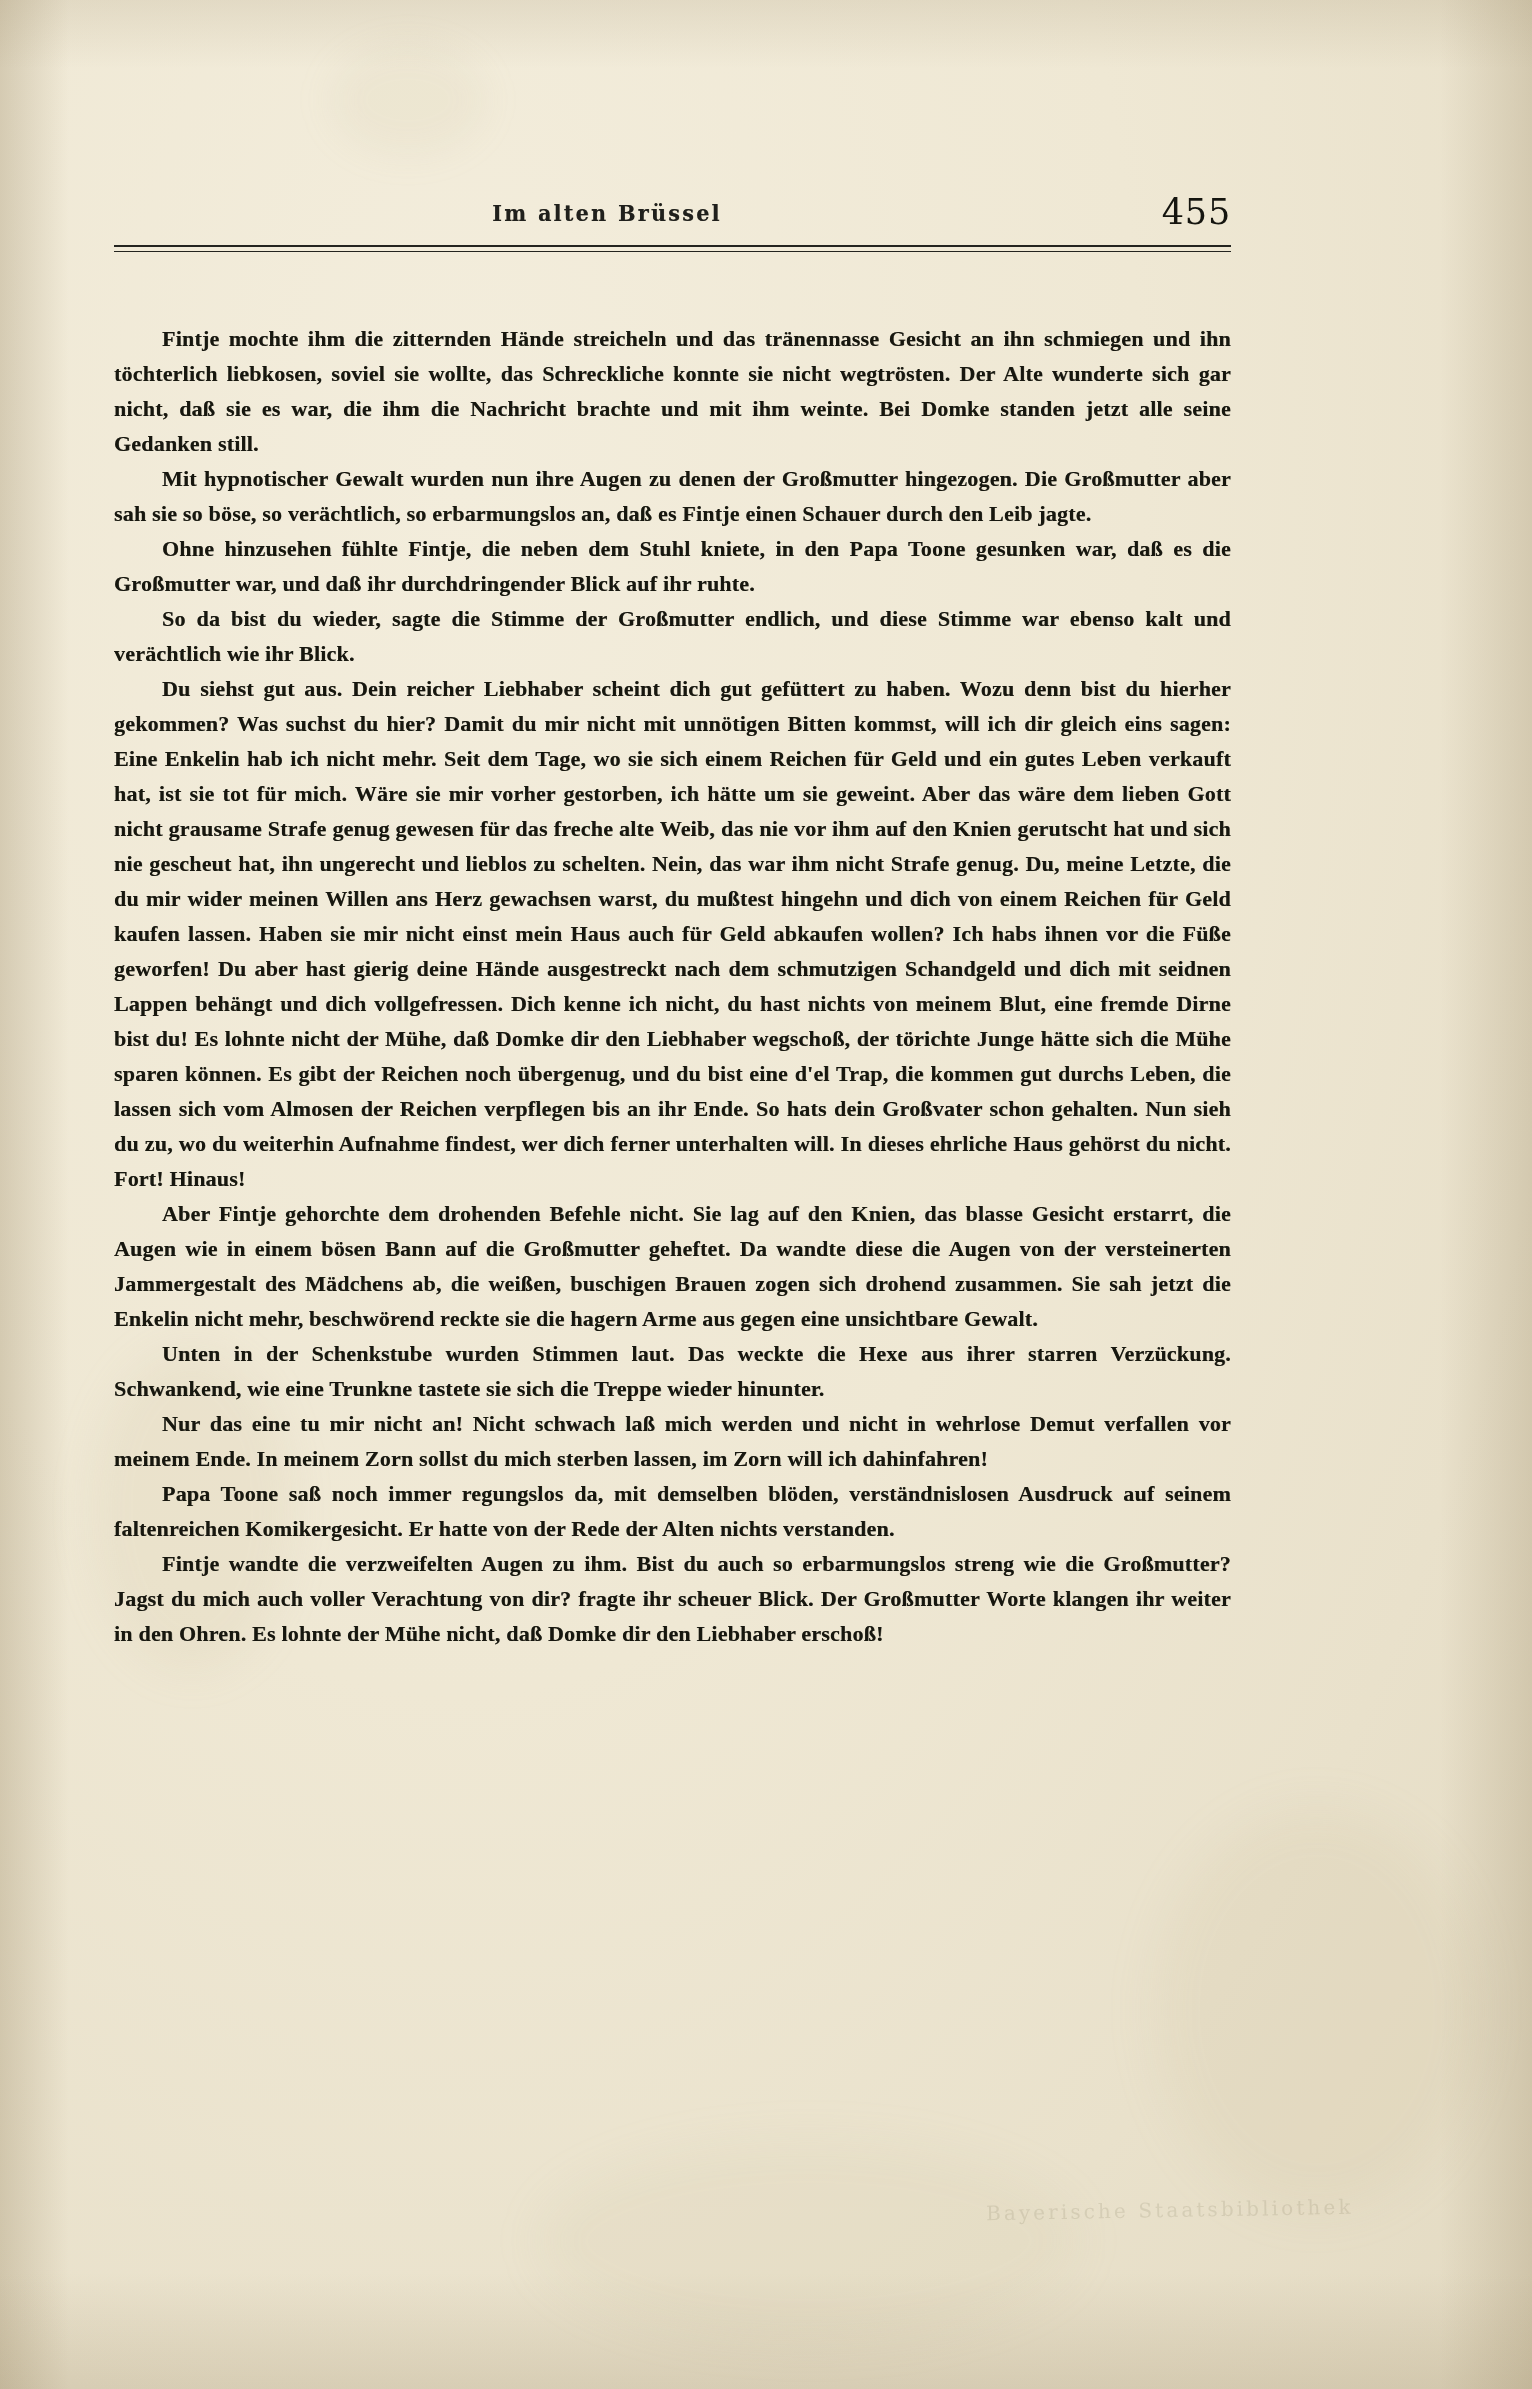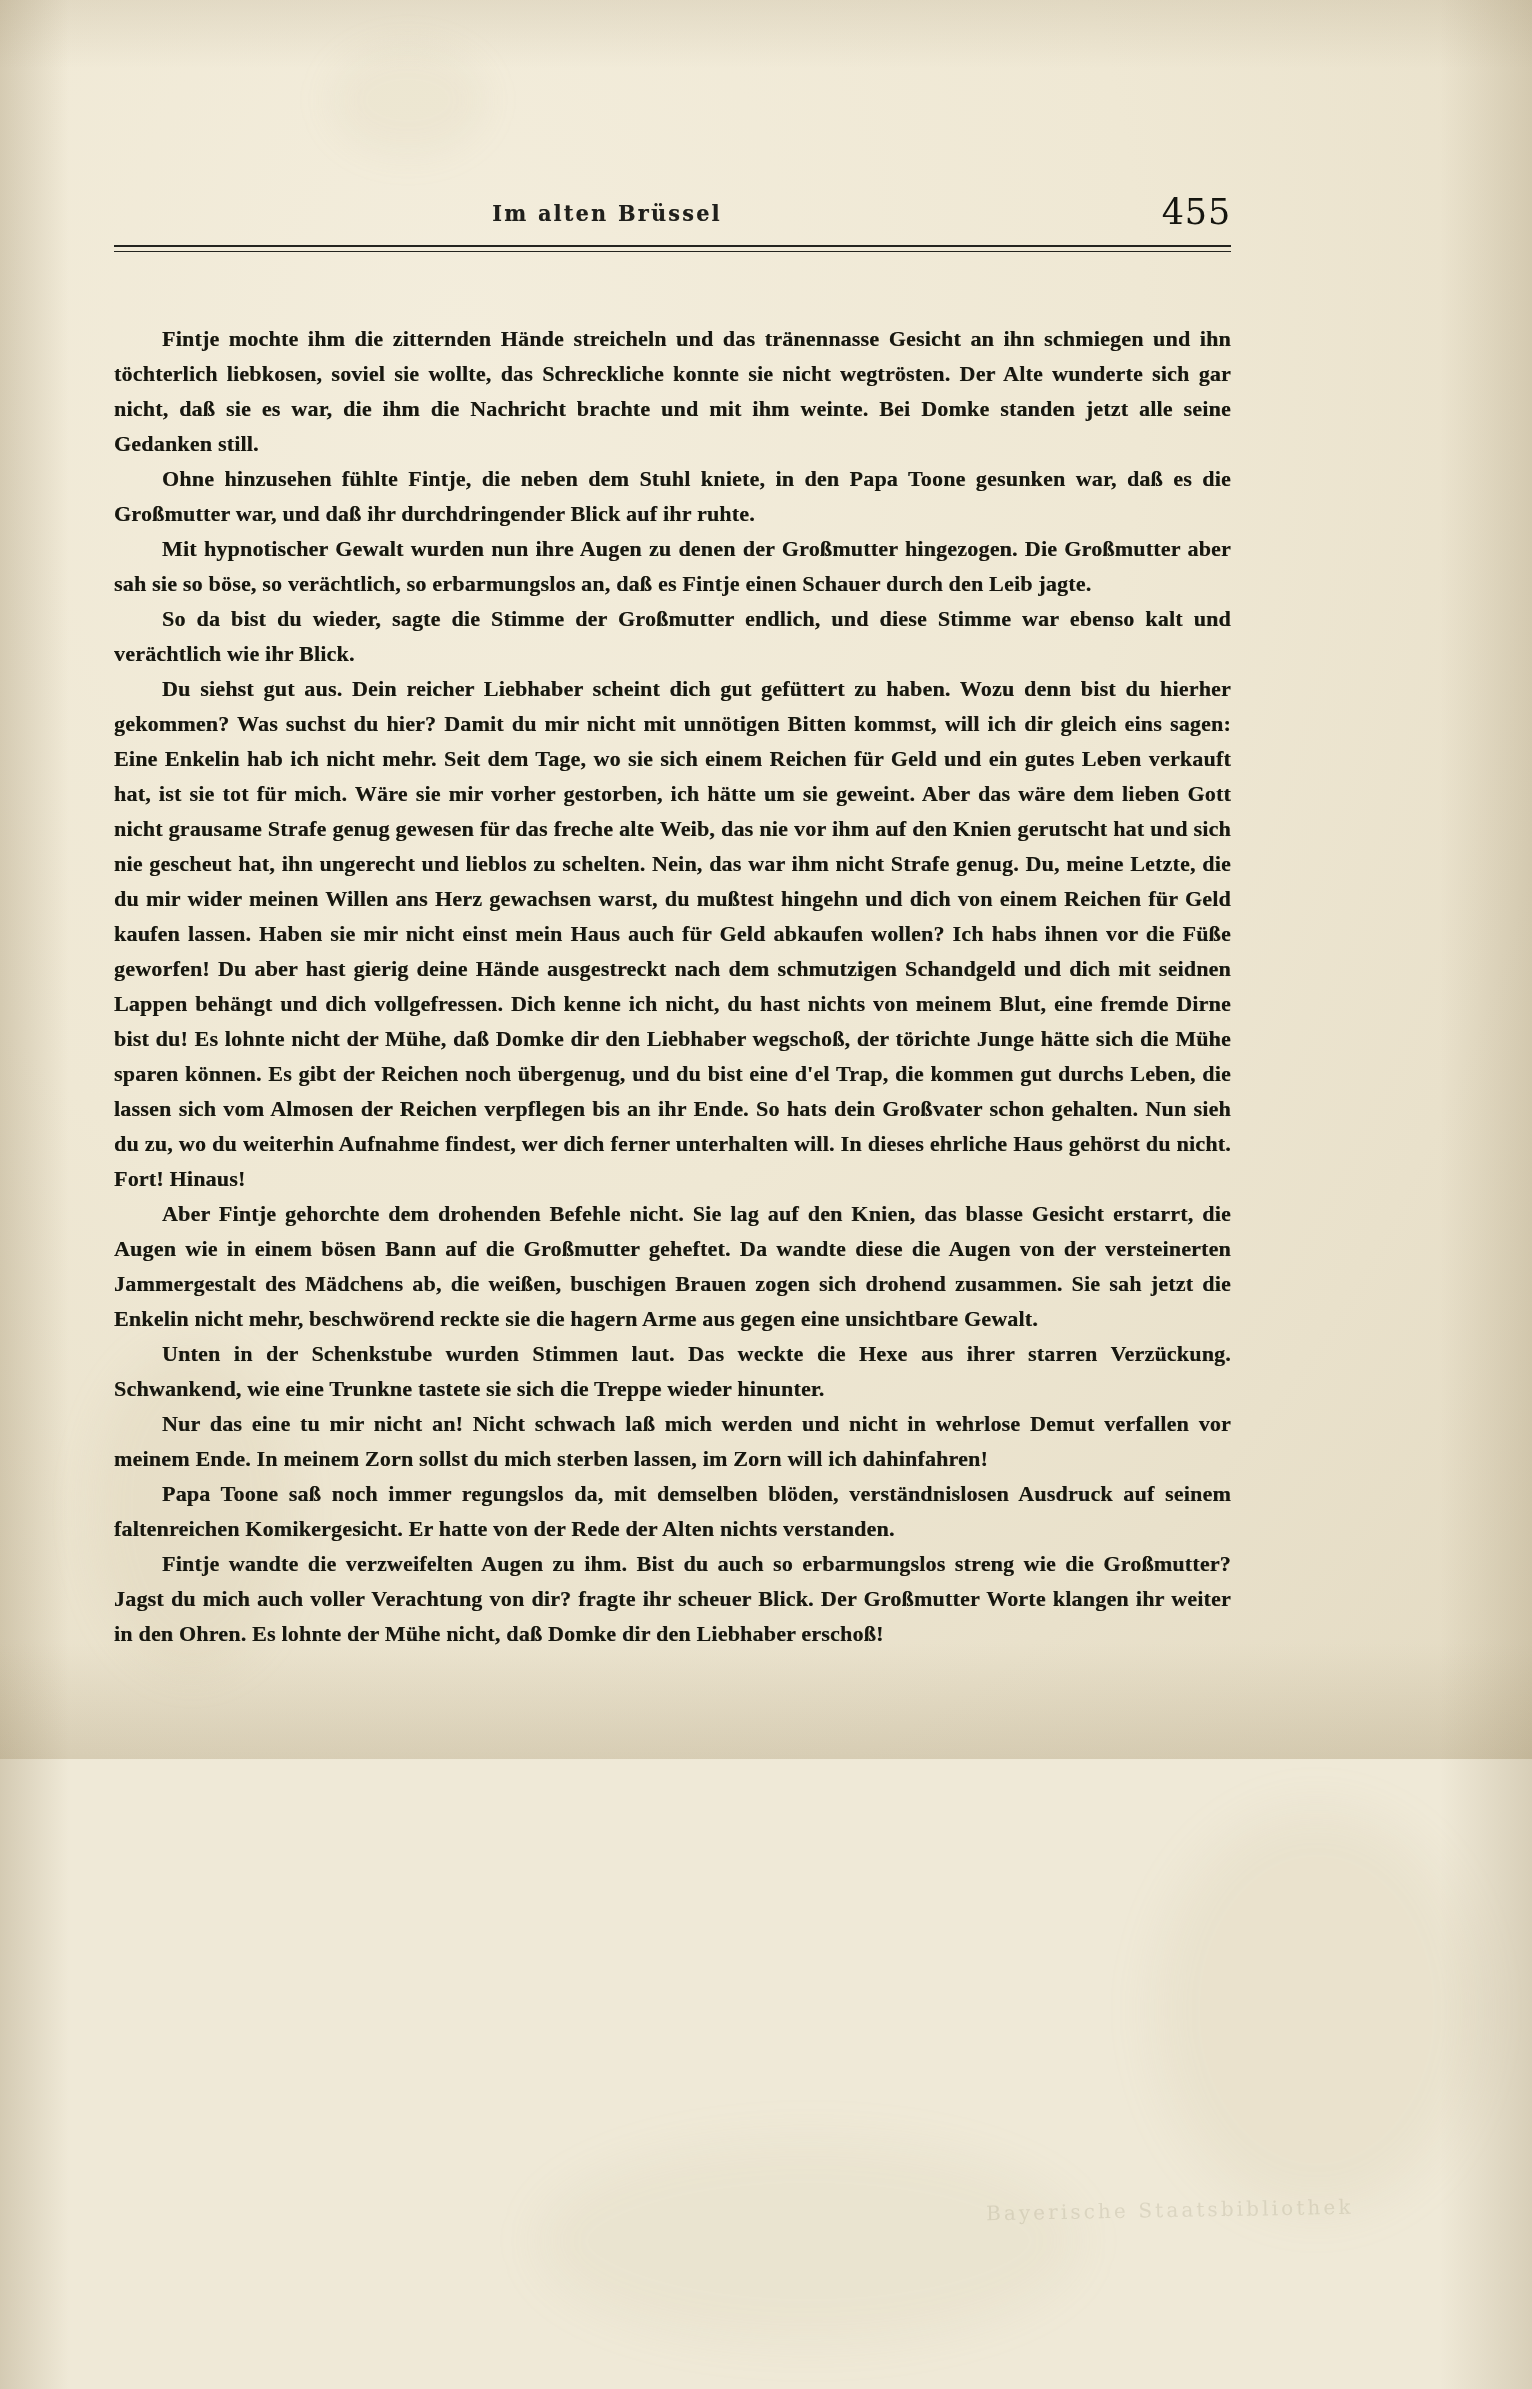--- a/index.html
+++ b/index.html
@@ -9,21 +9,21 @@
   body {
     width: 1532px;
     height: 2389px;
     background: #efe9d7;
     font-family: "DejaVu Serif", serif;
     overflow: hidden;
   }
   .page {
     position: relative;
     width: 1532px;
-    height: 1759px;
+    height: 2389px;
     background:
       radial-gradient(ellipse at 30% 20%, #f3eddc 0%, #efe8d4 45%, #e9e1cb 75%, #e3dac2 100%);
   }
   
   .blotch {
     position: absolute;
     border-radius: 50%;
     pointer-events: none;
   }
   .b1 { left: 92px;  top: 1348px; width: 200px; height: 323px; background: rgba(198,182,146,0.13); filter: blur(20px); }
@@ -144,22 +144,22 @@
   <div class="content">
 
     <div class="header-row">
       <div class="running-title fraktur">Im alten Brüssel</div>
       <div class="page-number">455</div>
       <div class="rule"></div>
     </div>
 
     <div class="body-text fraktur">
       <p>Fintje mochte ihm die zitternden Hände streicheln und das tränennasse Gesicht an ihn schmiegen und ihn töchterlich liebkosen, soviel sie wollte, das Schreckliche konnte sie nicht wegtrösten. Der Alte wunderte sich gar nicht, daß sie es war, die ihm die Nachricht brachte und mit ihm weinte. Bei Domke standen jetzt alle seine Gedanken still.</p>
+      <p>Mit hypnotischer Gewalt wurden nun ihre Augen zu denen der Großmutter hingezogen. Die Großmutter aber sah sie so böse, so verächtlich, so erbarmungslos an, daß es Fintje einen Schauer durch den Leib jagte.</p>
       <p>Ohne hinzusehen fühlte Fintje, die neben dem Stuhl kniete, in den Papa Toone gesunken war, daß es die Großmutter war, und daß ihr durchdringender Blick auf ihr ruhte.</p>
-      <p>Mit hypnotischer Gewalt wurden nun ihre Augen zu denen der Großmutter hingezogen. Die Großmutter aber sah sie so böse, so verächtlich, so erbarmungslos an, daß es Fintje einen Schauer durch den Leib jagte.</p>
       <p>So da bist du wieder, sagte die Stimme der Großmutter endlich, und diese Stimme war ebenso kalt und verächtlich wie ihr Blick.</p>
       <p>Du siehst gut aus. Dein reicher Liebhaber scheint dich gut gefüttert zu haben. Wozu denn bist du hierher gekommen? Was suchst du hier? Damit du mir nicht mit unnötigen Bitten kommst, will ich dir gleich eins sagen: Eine Enkelin hab ich nicht mehr. Seit dem Tage, wo sie sich einem Reichen für Geld und ein gutes Leben verkauft hat, ist sie tot für mich. Wäre sie mir vorher gestorben, ich hätte um sie geweint. Aber das wäre dem lieben Gott nicht grausame Strafe genug gewesen für das freche alte Weib, das nie vor ihm auf den Knien gerutscht hat und sich nie gescheut hat, ihn ungerecht und lieblos zu schelten. Nein, das war ihm nicht Strafe genug. Du, meine Letzte, die du mir wider meinen Willen ans Herz gewachsen warst, du mußtest hingehn und dich von einem Reichen für Geld kaufen lassen. Haben sie mir nicht einst mein Haus auch für Geld abkaufen wollen? Ich habs ihnen vor die Füße geworfen! Du aber hast gierig deine Hände ausgestreckt nach dem schmutzigen Schandgeld und dich mit seidnen Lappen behängt und dich vollgefressen. Dich kenne ich nicht, du hast nichts von meinem Blut, eine fremde Dirne bist du! Es lohnte nicht der Mühe, daß Domke dir den Liebhaber wegschoß, der törichte Junge hätte sich die Mühe sparen können. Es gibt der Reichen noch übergenug, und du bist eine d'el Trap, die kommen gut durchs Leben, die lassen sich vom Almosen der Reichen verpflegen bis an ihr Ende. So hats dein Großvater schon gehalten. Nun sieh du zu, wo du weiterhin Aufnahme findest, wer dich ferner unterhalten will. In dieses ehrliche Haus gehörst du nicht. Fort! Hinaus!</p>
       <p>Aber Fintje gehorchte dem drohenden Befehle nicht. Sie lag auf den Knien, das blasse Gesicht erstarrt, die Augen wie in einem bösen Bann auf die Großmutter geheftet. Da wandte diese die Augen von der versteinerten Jammergestalt des Mädchens ab, die weißen, buschigen Brauen zogen sich drohend zusammen. Sie sah jetzt die Enkelin nicht mehr, beschwörend reckte sie die hagern Arme aus gegen eine unsichtbare Gewalt.</p>
       <p>Unten in der Schenkstube wurden Stimmen laut. Das weckte die Hexe aus ihrer starren Verzückung. Schwankend, wie eine Trunkne tastete sie sich die Treppe wieder hinunter.</p>
       <p>Nur das eine tu mir nicht an! Nicht schwach laß mich werden und nicht in wehrlose Demut verfallen vor meinem Ende. In meinem Zorn sollst du mich sterben lassen, im Zorn will ich dahinfahren!</p>
       <p>Papa Toone saß noch immer regungslos da, mit demselben blöden, verständnislosen Ausdruck auf seinem faltenreichen Komikergesicht. Er hatte von der Rede der Alten nichts verstanden.</p>
       <p>Fintje wandte die verzweifelten Augen zu ihm. Bist du auch so erbarmungslos streng wie die Großmutter? Jagst du mich auch voller Verachtung von dir? fragte ihr scheuer Blick. Der Großmutter Worte klangen ihr weiter in den Ohren. Es lohnte der Mühe nicht, daß Domke dir den Liebhaber erschoß!</p>
     </div>
 
   </div>

